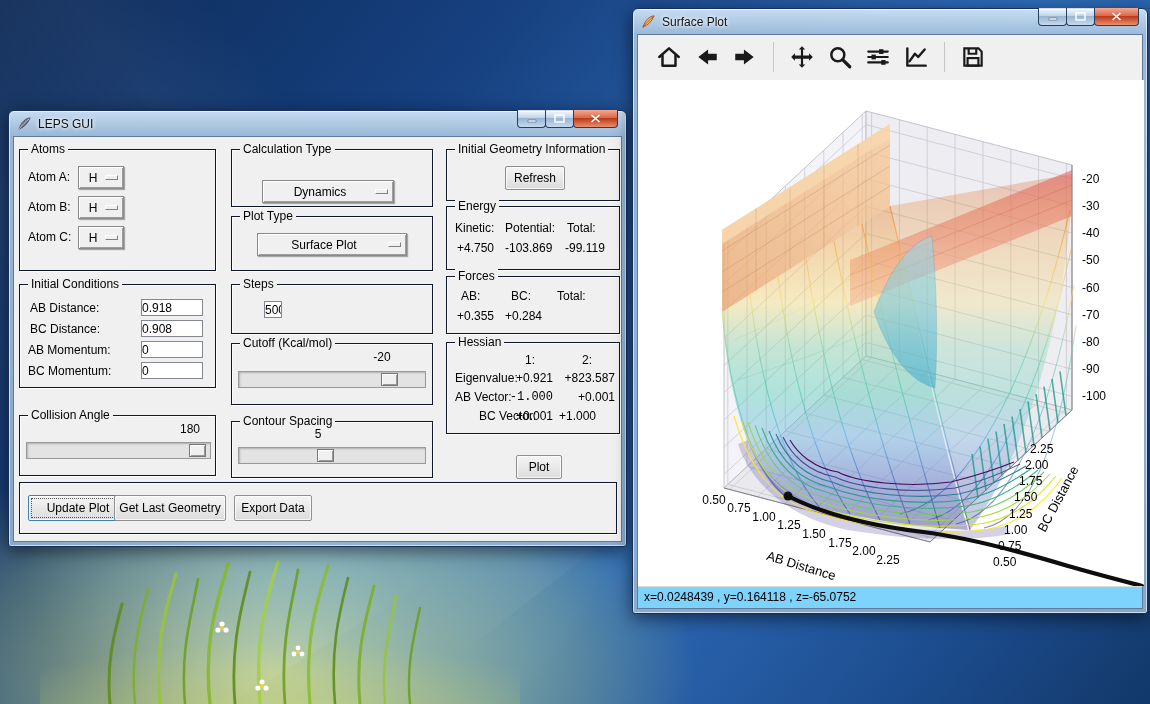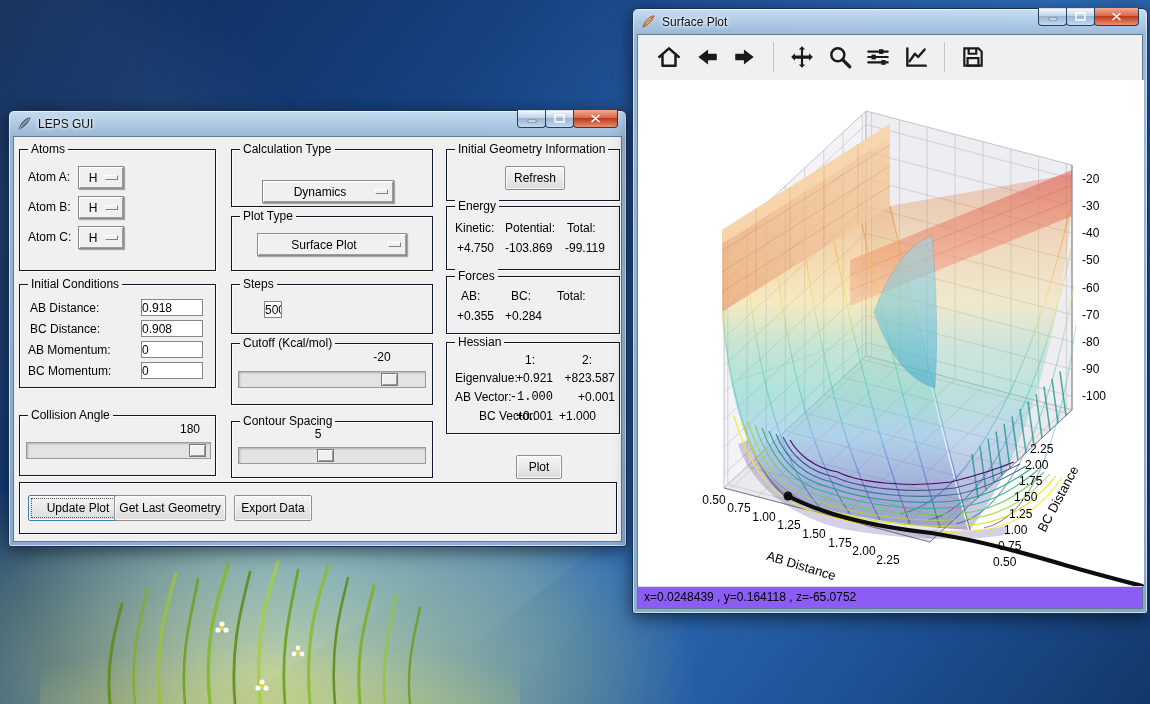--- a/index.html
+++ b/index.html
@@ -52,21 +52,21 @@
   .trough { position:absolute; height:17px; background:#e3e3e3; border:1px solid #9a9a9a; box-shadow:inset 1px 1px 2px rgba(0,0,0,.22); }
   .shandle { position:absolute; top:1px; width:17px; height:13px; background:#f0f0f0; border:1px solid #777;
     box-shadow:inset 1px 1px 0 #fff, inset -1px -1px 0 #999; }
 
   
   .surf-body { width:506px; height:575px; display:flex; flex-direction:column; }
   .mtoolbar { height:46px; background:#f0f0f0; display:flex; align-items:center; padding-left:12px; }
   .tbtn { width:38px; height:38px; background:transparent; border:none; display:flex; align-items:center; justify-content:center; }
   .tsep { width:1px; height:30px; background:#c6c6c6; margin:0 9px; }
   .canvas-wrap { width:506px; height:506px; background:#fff; position:relative; }
-  .statusbar { height:23px; background:#8b5cf6; font-size:12px; color:#000; display:flex; align-items:center; padding-left:6px; border-top:1px solid #dcdcdc; }
+  .statusbar { height:23px; background:#7dd3fc; font-size:12px; color:#000; display:flex; align-items:center; padding-left:6px; border-top:1px solid #dcdcdc; }
 
   svg text { font-family:"Liberation Sans",sans-serif; }
 </style>
 </head>
 <body>
 
 <div class="desktop">
   <div class="beam b1"></div>
   <div class="beam b2"></div>
   <svg class="grass-svg" width="480" height="170">

